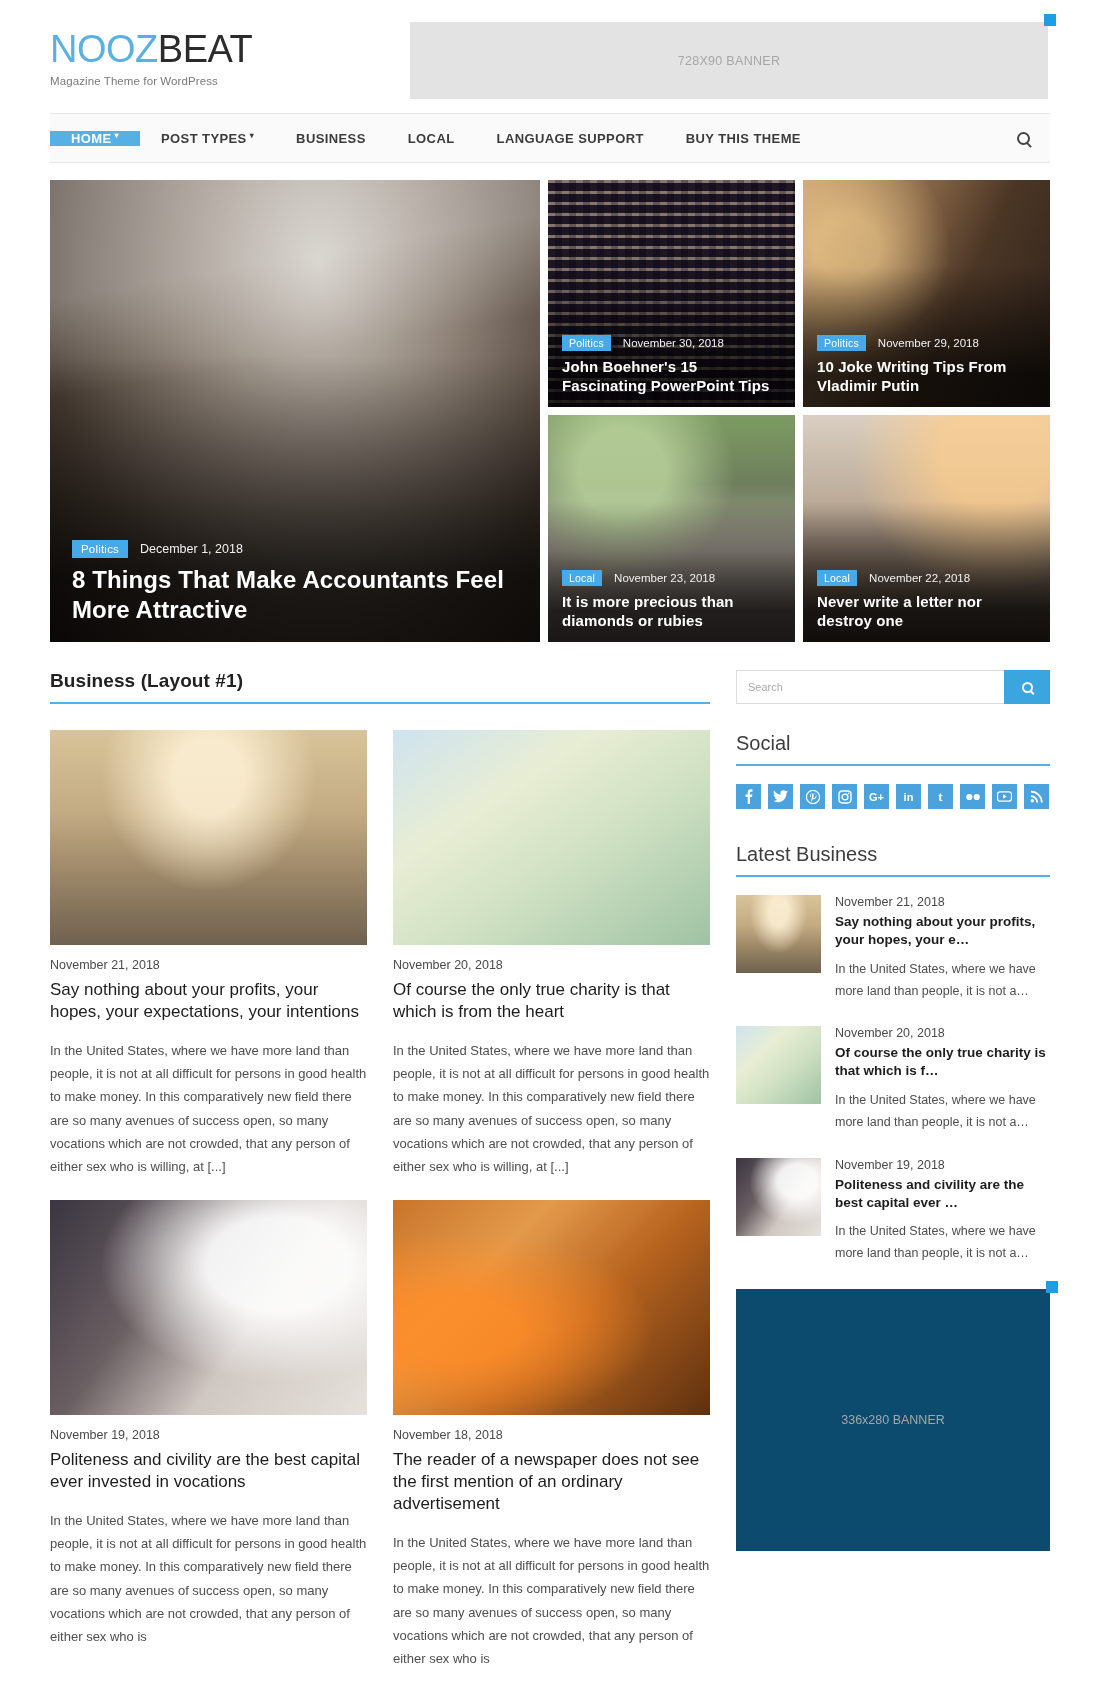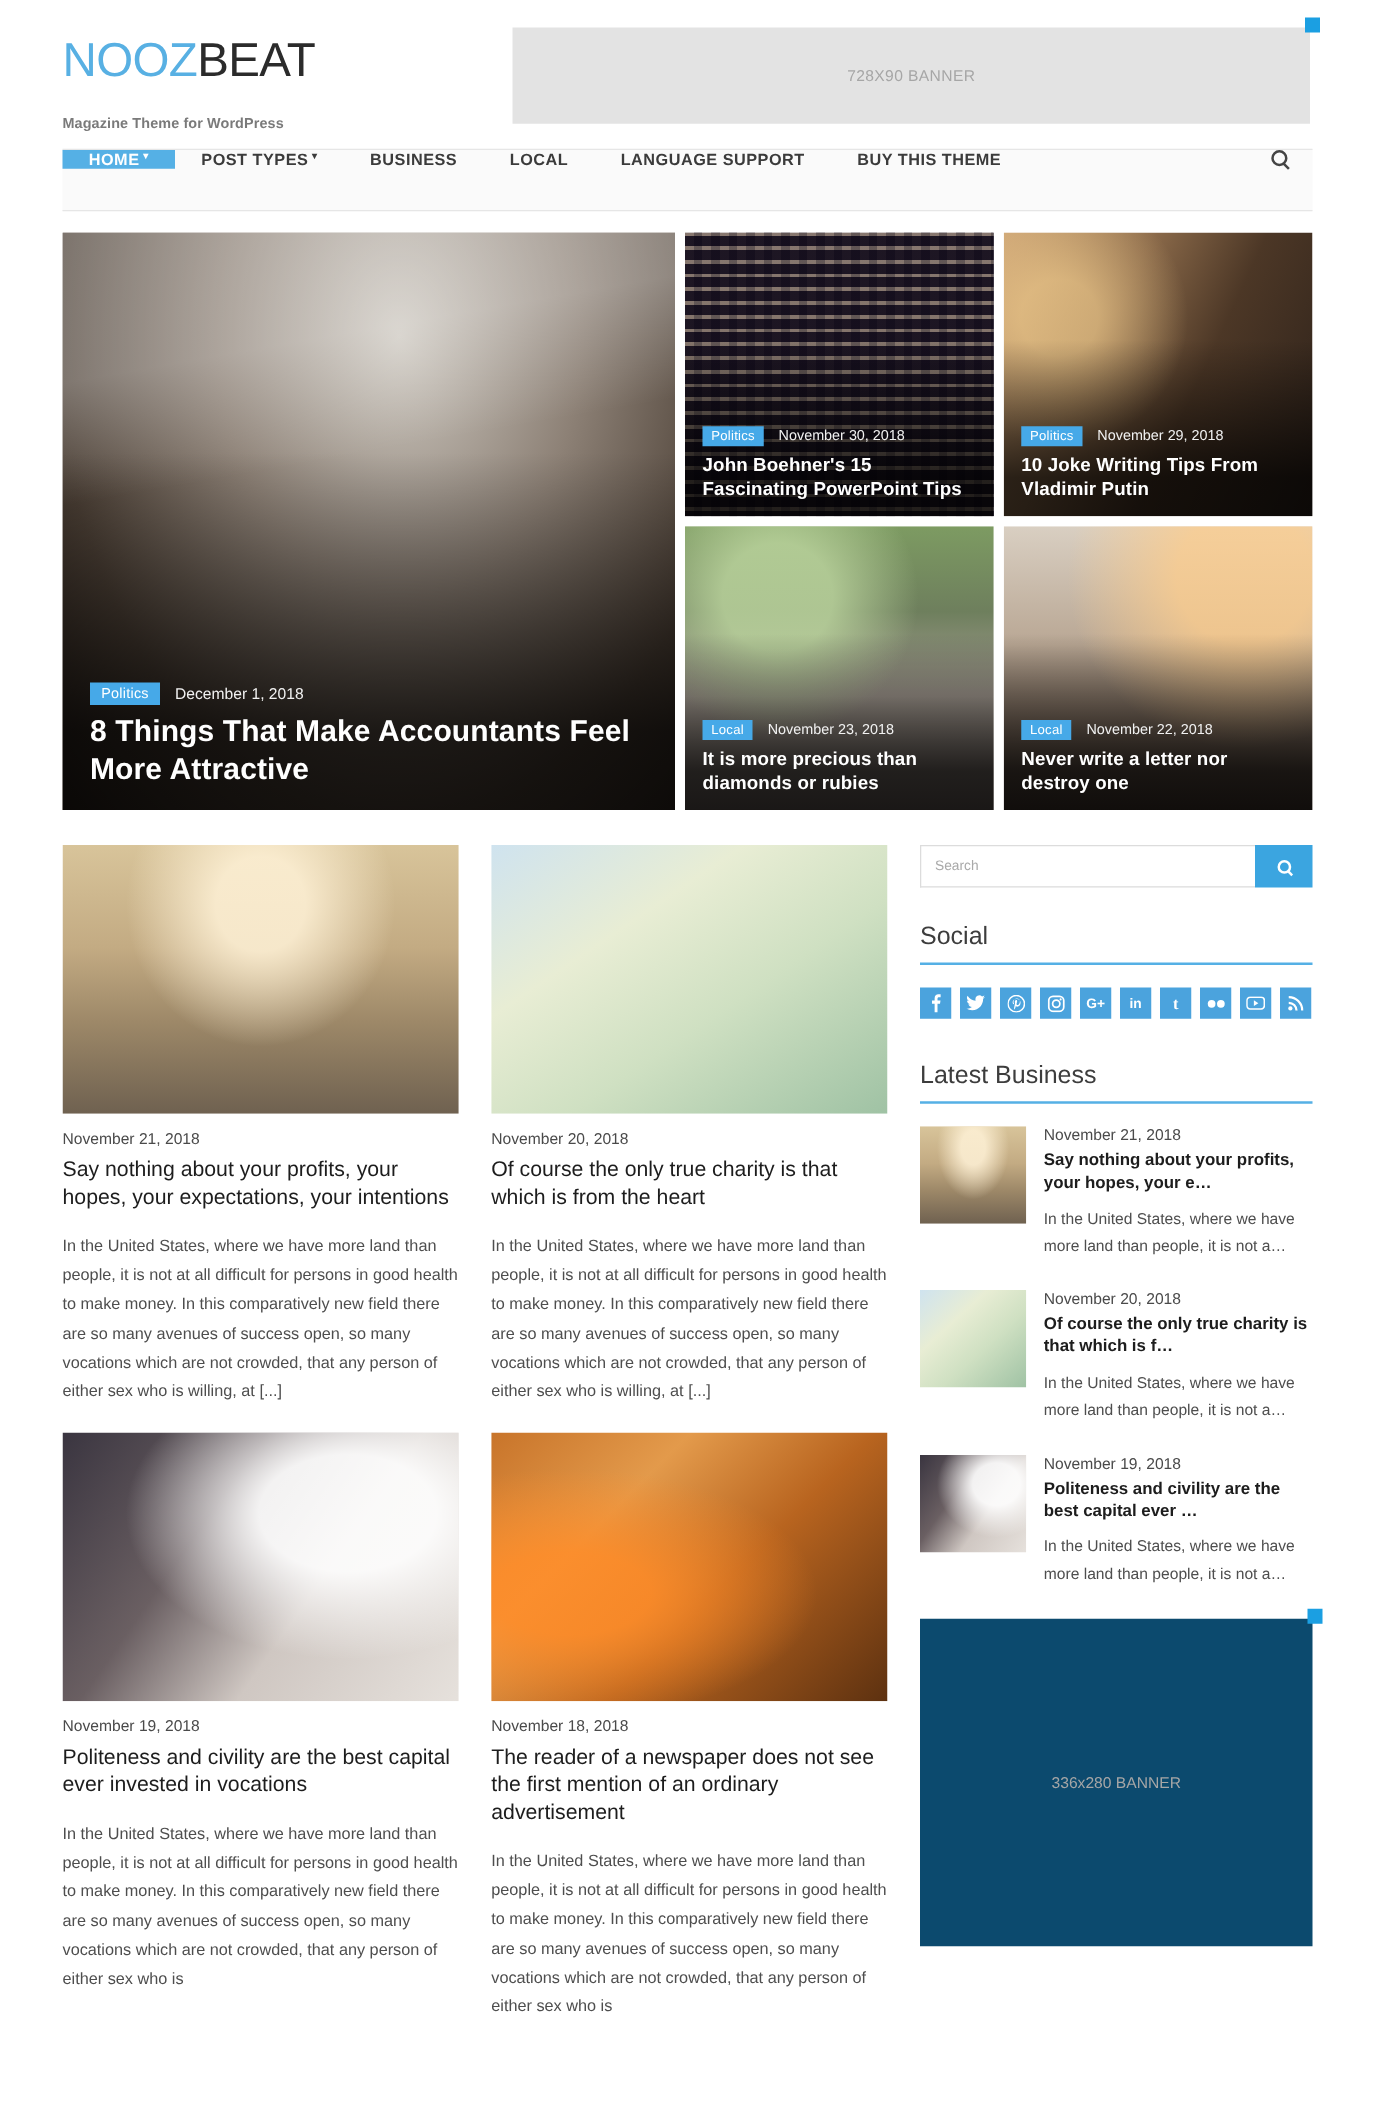--- a/index.html
+++ b/index.html
@@ -12,36 +12,36 @@
   body { position: relative; overflow-x: hidden; }
 
   .wrap { width: 1000px; margin: 0 auto; position: relative; }
 
   
   .header { display: flex; align-items: flex-start; padding: 22px 0 14px 0; }
   .brand { width: 360px; padding-top: 8px; }
   .logo { font-size: 38px; font-weight: normal; letter-spacing: -0.5px; line-height: 1; }
   .logo .nooz { color: #58b0e3; }
   .logo .beat { color: #2b2b2b; }
-  .tagline { font-size: 11.5px; color: #7a7a7a; margin-top: 25px; letter-spacing: .1px; font-weight: bold; }
+  .tagline { font-size: 11.5px; color: #7a7a7a; margin-top: 7px; letter-spacing: .1px; }
   .banner728 {
     width: 638px; height: 77px; background: #e3e3e3;
     display: flex; align-items: center; justify-content: center;
     color: #a6a6a6; font-size: 12.5px; letter-spacing: .3px;
     position: relative;
   }
   .banner-dot {
     position: absolute; top: -8px; right: -8px;
     width: 12px; height: 12px; background: #1b9fe2;
   }
 
   
   .navbar {
     border-top: 1px solid #e6e6e6; border-bottom: 1px solid #e6e6e6;
-    background: #fafafa; height: 50px; display: flex; align-items: flex-start;
+    background: #fafafa; height: 50px; display: flex; align-items: center;
     position: relative;
   }
   .nav-item {
     display: flex; align-items: center; padding: 0 21px;
     font-size: 13px; font-weight: bold; letter-spacing: .4px;
     color: #3b3b3b; cursor: pointer; text-transform: uppercase;
     white-space: nowrap;
   }
   .nav-item.active { background: #55b0e5; color: #ffffff; }
   .caret { font-size: 8px; margin-left: 3px; position: relative; top: -3px; }
@@ -311,20 +311,21 @@
             <div class="tile-title">Never write a letter nor destroy one</div>
           </div>
         </div>
       </div>
     </div>
   </div>
 
   <div class="content">
 
     <div class="main-col">
+      <div class="sec-head">Business (Layout #1)</div>
 
       <div class="post-grid">
 
         <div class="post">
           <div class="post-thumb">
             <div class="img ph-station"></div>
           </div>
           <div class="post-date">November 21, 2018</div>
           <div class="post-title">Say nothing about your profits, your hopes, your expectations, your intentions</div>
           <div class="post-excerpt">In the United States, where we have more land than people, it is not at all difficult for persons in good health to make money. In this comparatively new field there are so many avenues of success open, so many vocations which are not crowded, that any person of either sex who is willing, at [...]</div>

